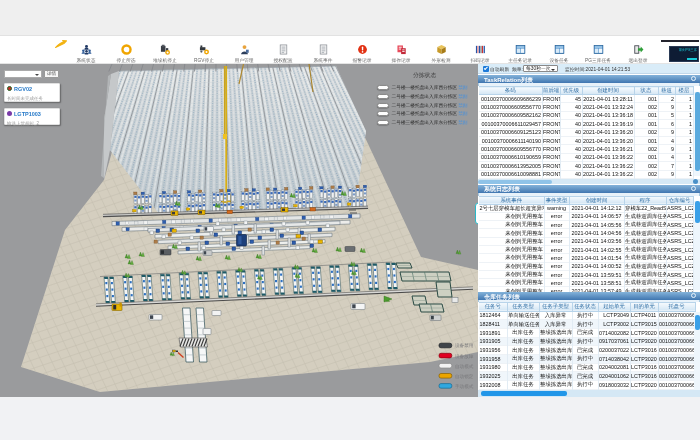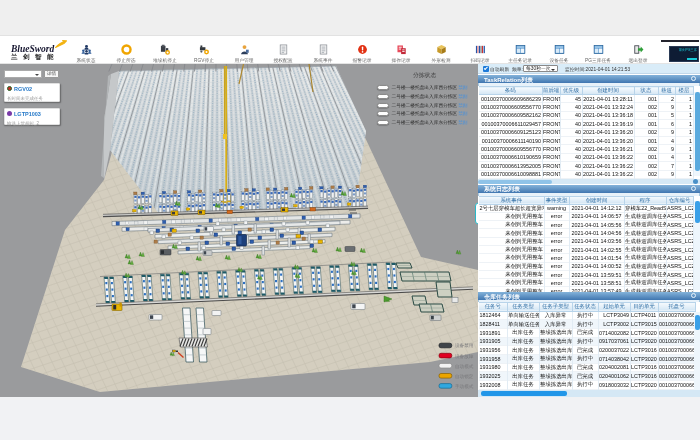--- a/index.html
+++ b/index.html
@@ -191,24 +191,20 @@
         <div class="tbl">PG三库任务</div>
       </div>
       <div class="tbi" style="left:619px">
         <div class="tbic"><svg width="11" height="11" viewBox="0 0 12 12">
             <rect x="1.4" y="1.4" width="5.4" height="9.2" fill="#4a4f56"></rect>
             <rect x="2.4" y="2.4" width="3.4" height="7.2" fill="#e8e8e8"></rect>
             <path d="M5.4 4.6 L8.4 4.6 L8.4 2.8 L11.4 6 L8.4 9.2 L8.4 7.4 L5.4 7.4 Z" fill="#2e9e38"></path>
           </svg></div>
         <div class="tbl">退出登录</div>
       </div>
-    </div>
-<div id="logo">
-      <div class="l1">BlueSword</div>
-      <div class="l2">兰剑智能</div>
     </div>
 <svg id="logoarrow" width="12" height="8" viewBox="0 0 12 8">
       <path d="M0.5 7.5 C4 3.5 7 2.2 11.5 0.8 L7.6 0.6 L11.5 0.8 L8.9 3.5 Z" fill="#f2b312" stroke="#f2b312" stroke-width="1.1" stroke-linejoin="round"></path>
     </svg>
 <div id="miniline"></div>
 <div id="miniwin">
       <div class="mt">蓝剑PG三库</div>
       <div class="mb"></div>
     </div>
 <div id="canvas3d"><svg width="478" height="339" viewBox="0 0 478 339">

